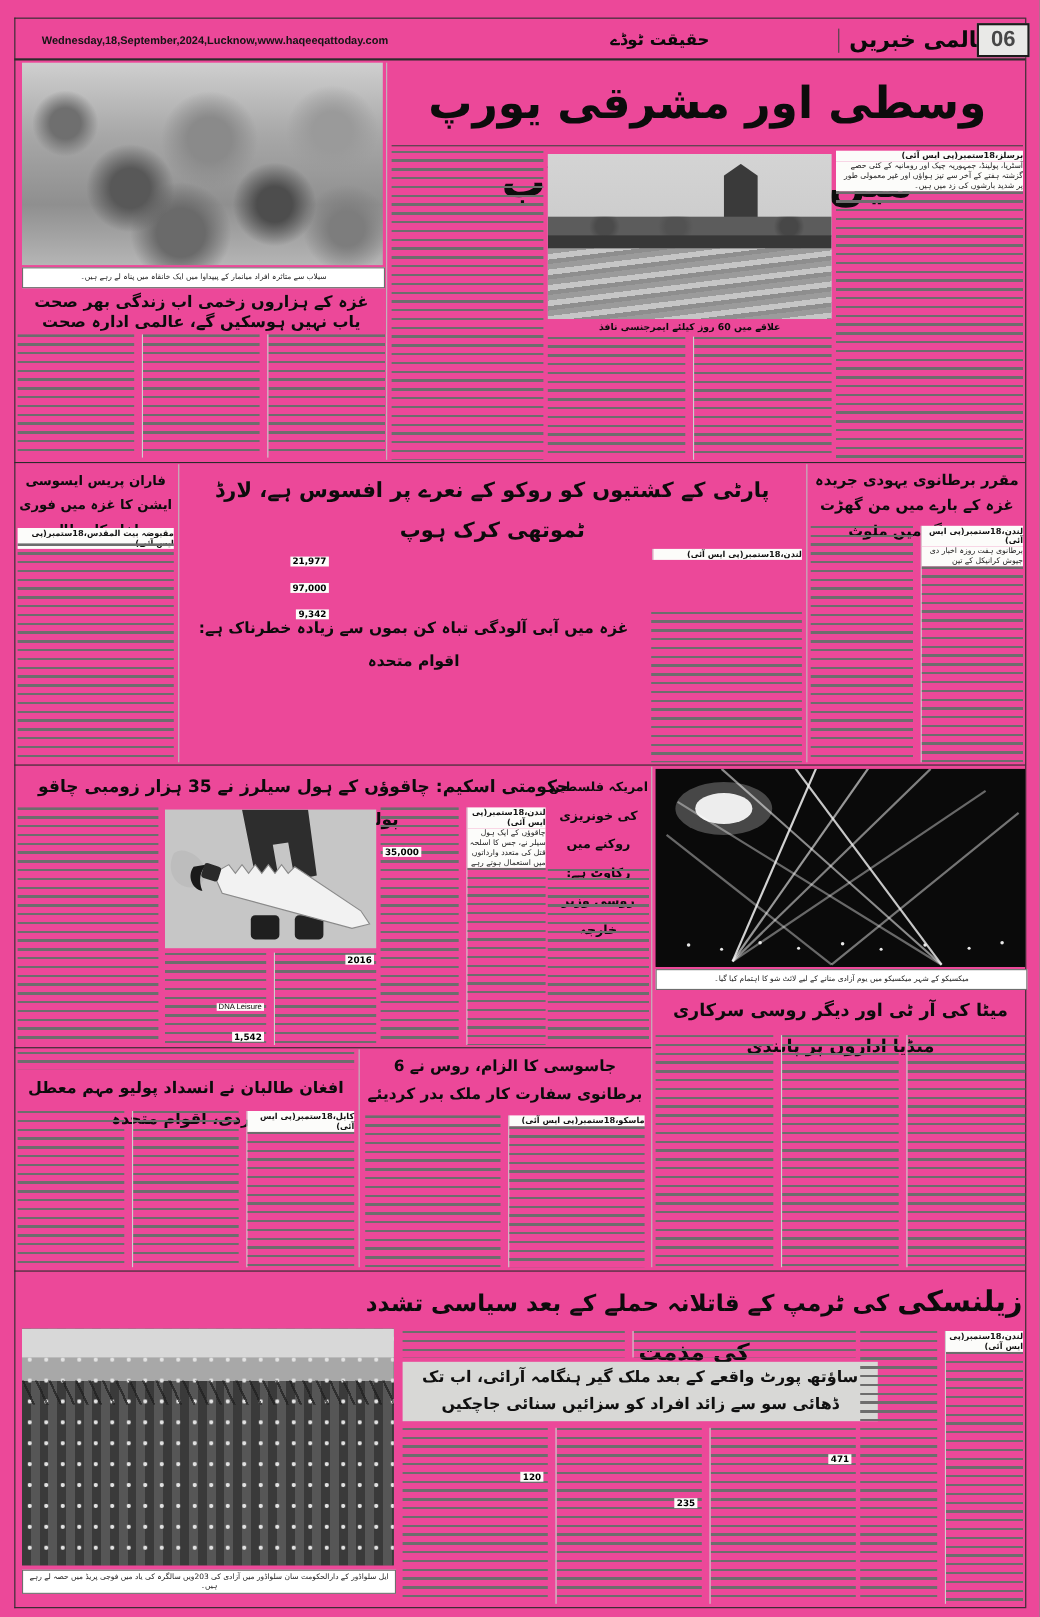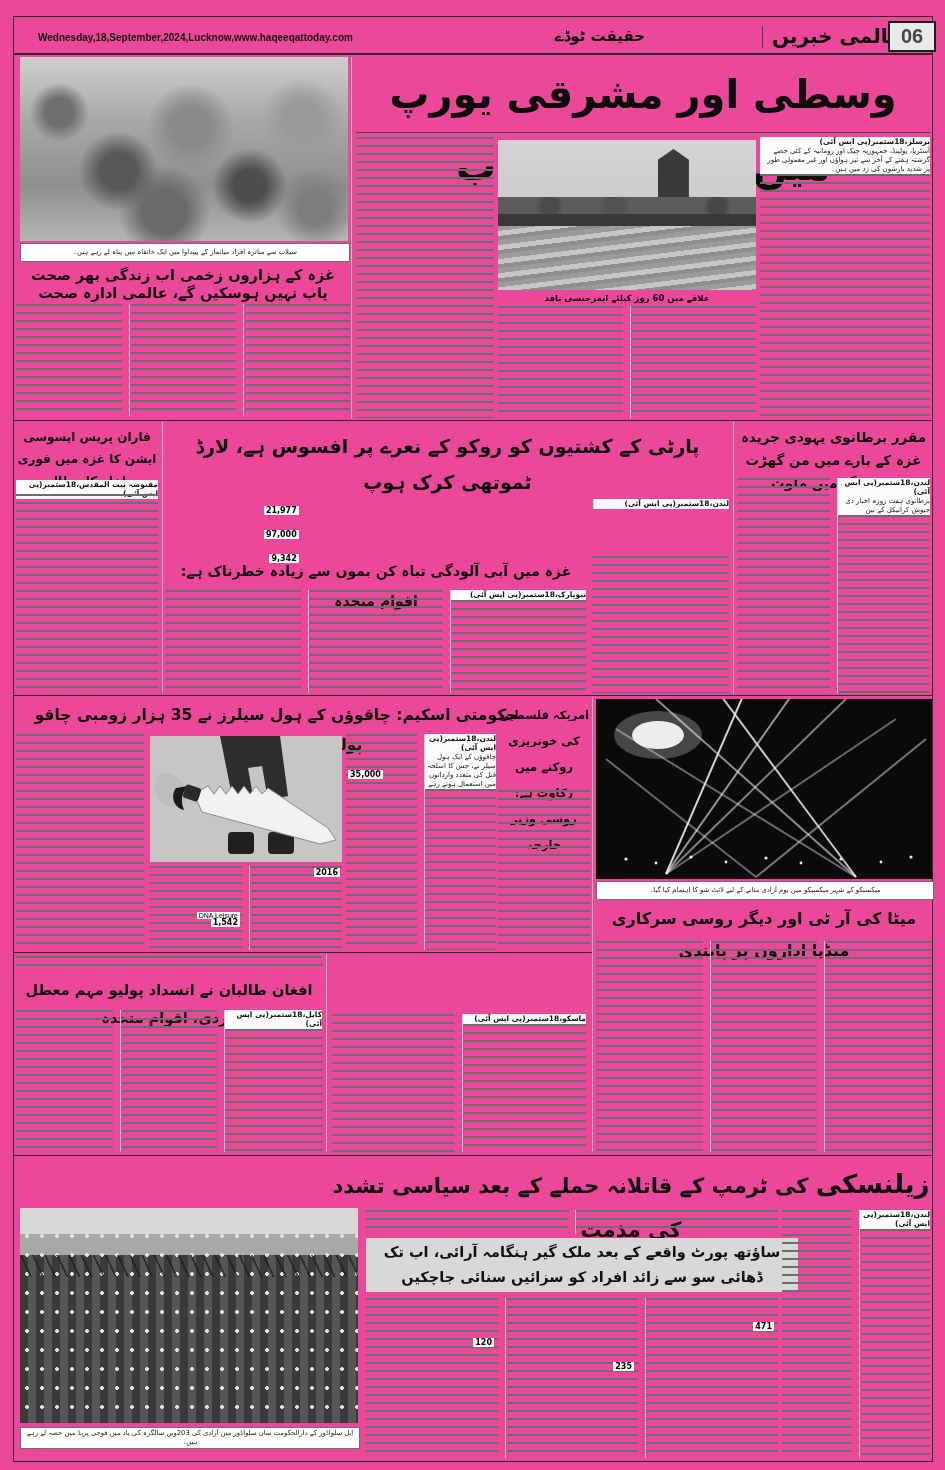--- a/index.html
+++ b/index.html
@@ -121,28 +121,20 @@
     <div class="colwrap">
       <div class="dateline">لندن،18ستمبر(پی ایس آئی)</div>
       <div class="fill"></div>
     </div>
   </div>
 
   <div class="abs h" style="left:166px;top:556px;width:420px;font-size:14px;line-height:30px;">غزہ میں آبی آلودگی تباہ کن بموں سے زیادہ خطرناک ہے: اقوام متحدہ</div>
   <div class="cols" style="left:592px;top:556px;width:137px;height:137px;">
     <div class="col"></div>
   </div>
-  <div class="cols" style="left:166px;top:590px;width:420px;height:103px;">
-    <div class="col"></div>
-    <div class="col"></div>
-    <div class="colwrap">
-      <div class="dateline">نیویارک،18ستمبر(پی ایس آئی)</div>
-      <div class="fill"></div>
-    </div>
-  </div>
 
   <div class="vr" style="left:733px;top:422px;height:271px;background:#bdbdbd;"></div>
 
   <div class="abs h" style="left:737px;top:426px;width:193px;font-size:13.5px;line-height:23px;">مقرر برطانوی یہودی جریدہ غزہ کے بارے میں من گھڑت رپورٹنگ میں ملوث</div>
   <div class="cols" style="left:737px;top:478px;width:193px;height:215px;">
     <div class="col"></div>
     <div class="colwrap">
       <div class="dateline">لندن،18ستمبر(پی ایس آئی)</div>
       <div class="snippet">برطانوی ہفت روزہ اخبار دی جیوش کرانیکل کے تین</div>
       <div class="fill"></div>
@@ -174,21 +166,21 @@
     </div>
     <div class="colwrap">
       <div class="dateline">لندن،18ستمبر(پی ایس آئی)</div>
       <div class="snippet">چاقوؤں کے ایک ہول سیلر نے، جس کا اسلحہ قتل کی متعدد وارداتوں میں استعمال ہوتے رہے</div>
       <div class="fill"></div>
     </div>
   </div>
   <div class="cols" style="left:150px;top:866px;width:192px;height:84px;">
     <div class="col" style="position:relative;">
       <span class="num" style="right:2px;top:46px;font-family:'Liberation Sans',sans-serif;font-weight:normal;font-size:7px;">DNA Leisure</span>
-      <span class="num" style="right:2px;top:52px;">1,542</span>
+      <span class="num" style="right:2px;top:72px;">1,542</span>
     </div>
     <div class="col" style="position:relative;">
       <span class="num" style="right:2px;top:2px;">2016</span>
     </div>
   </div>
 
   <div class="abs h" style="left:498px;top:702px;width:92px;font-size:11.5px;line-height:26px;">امریکہ فلسطین کی خونریزی روکنے میں رکاوٹ ہے: روسی وزیر خارجہ</div>
   <div class="cols" style="left:498px;top:790px;width:92px;height:158px;">
     <div class="col"></div>
   </div>
@@ -243,20 +235,21 @@
     <div class="col"></div>
     <div class="col"></div>
     <div class="colwrap">
       <div class="dateline">کابل،18ستمبر(پی ایس آئی)</div>
       <div class="fill"></div>
     </div>
   </div>
 
   <div class="vr" style="left:326px;top:954px;height:198px;background:#bdbdbd;"></div>
 
+  <div class="abs h" style="left:332px;top:958px;width:254px;font-size:14px;line-height:25px;">جاسوسی کا الزام، روس نے 6 برطانوی سفارت کار ملک بدر کردیئے</div>
   <div class="cols" style="left:332px;top:1014px;width:254px;height:138px;">
     <div class="col"></div>
     <div class="colwrap">
       <div class="dateline">ماسکو،18ستمبر(پی ایس آئی)</div>
       <div class="fill"></div>
     </div>
   </div>
 
   <div class="hr" style="left:13px;top:1155px;width:919px;"></div>
 

